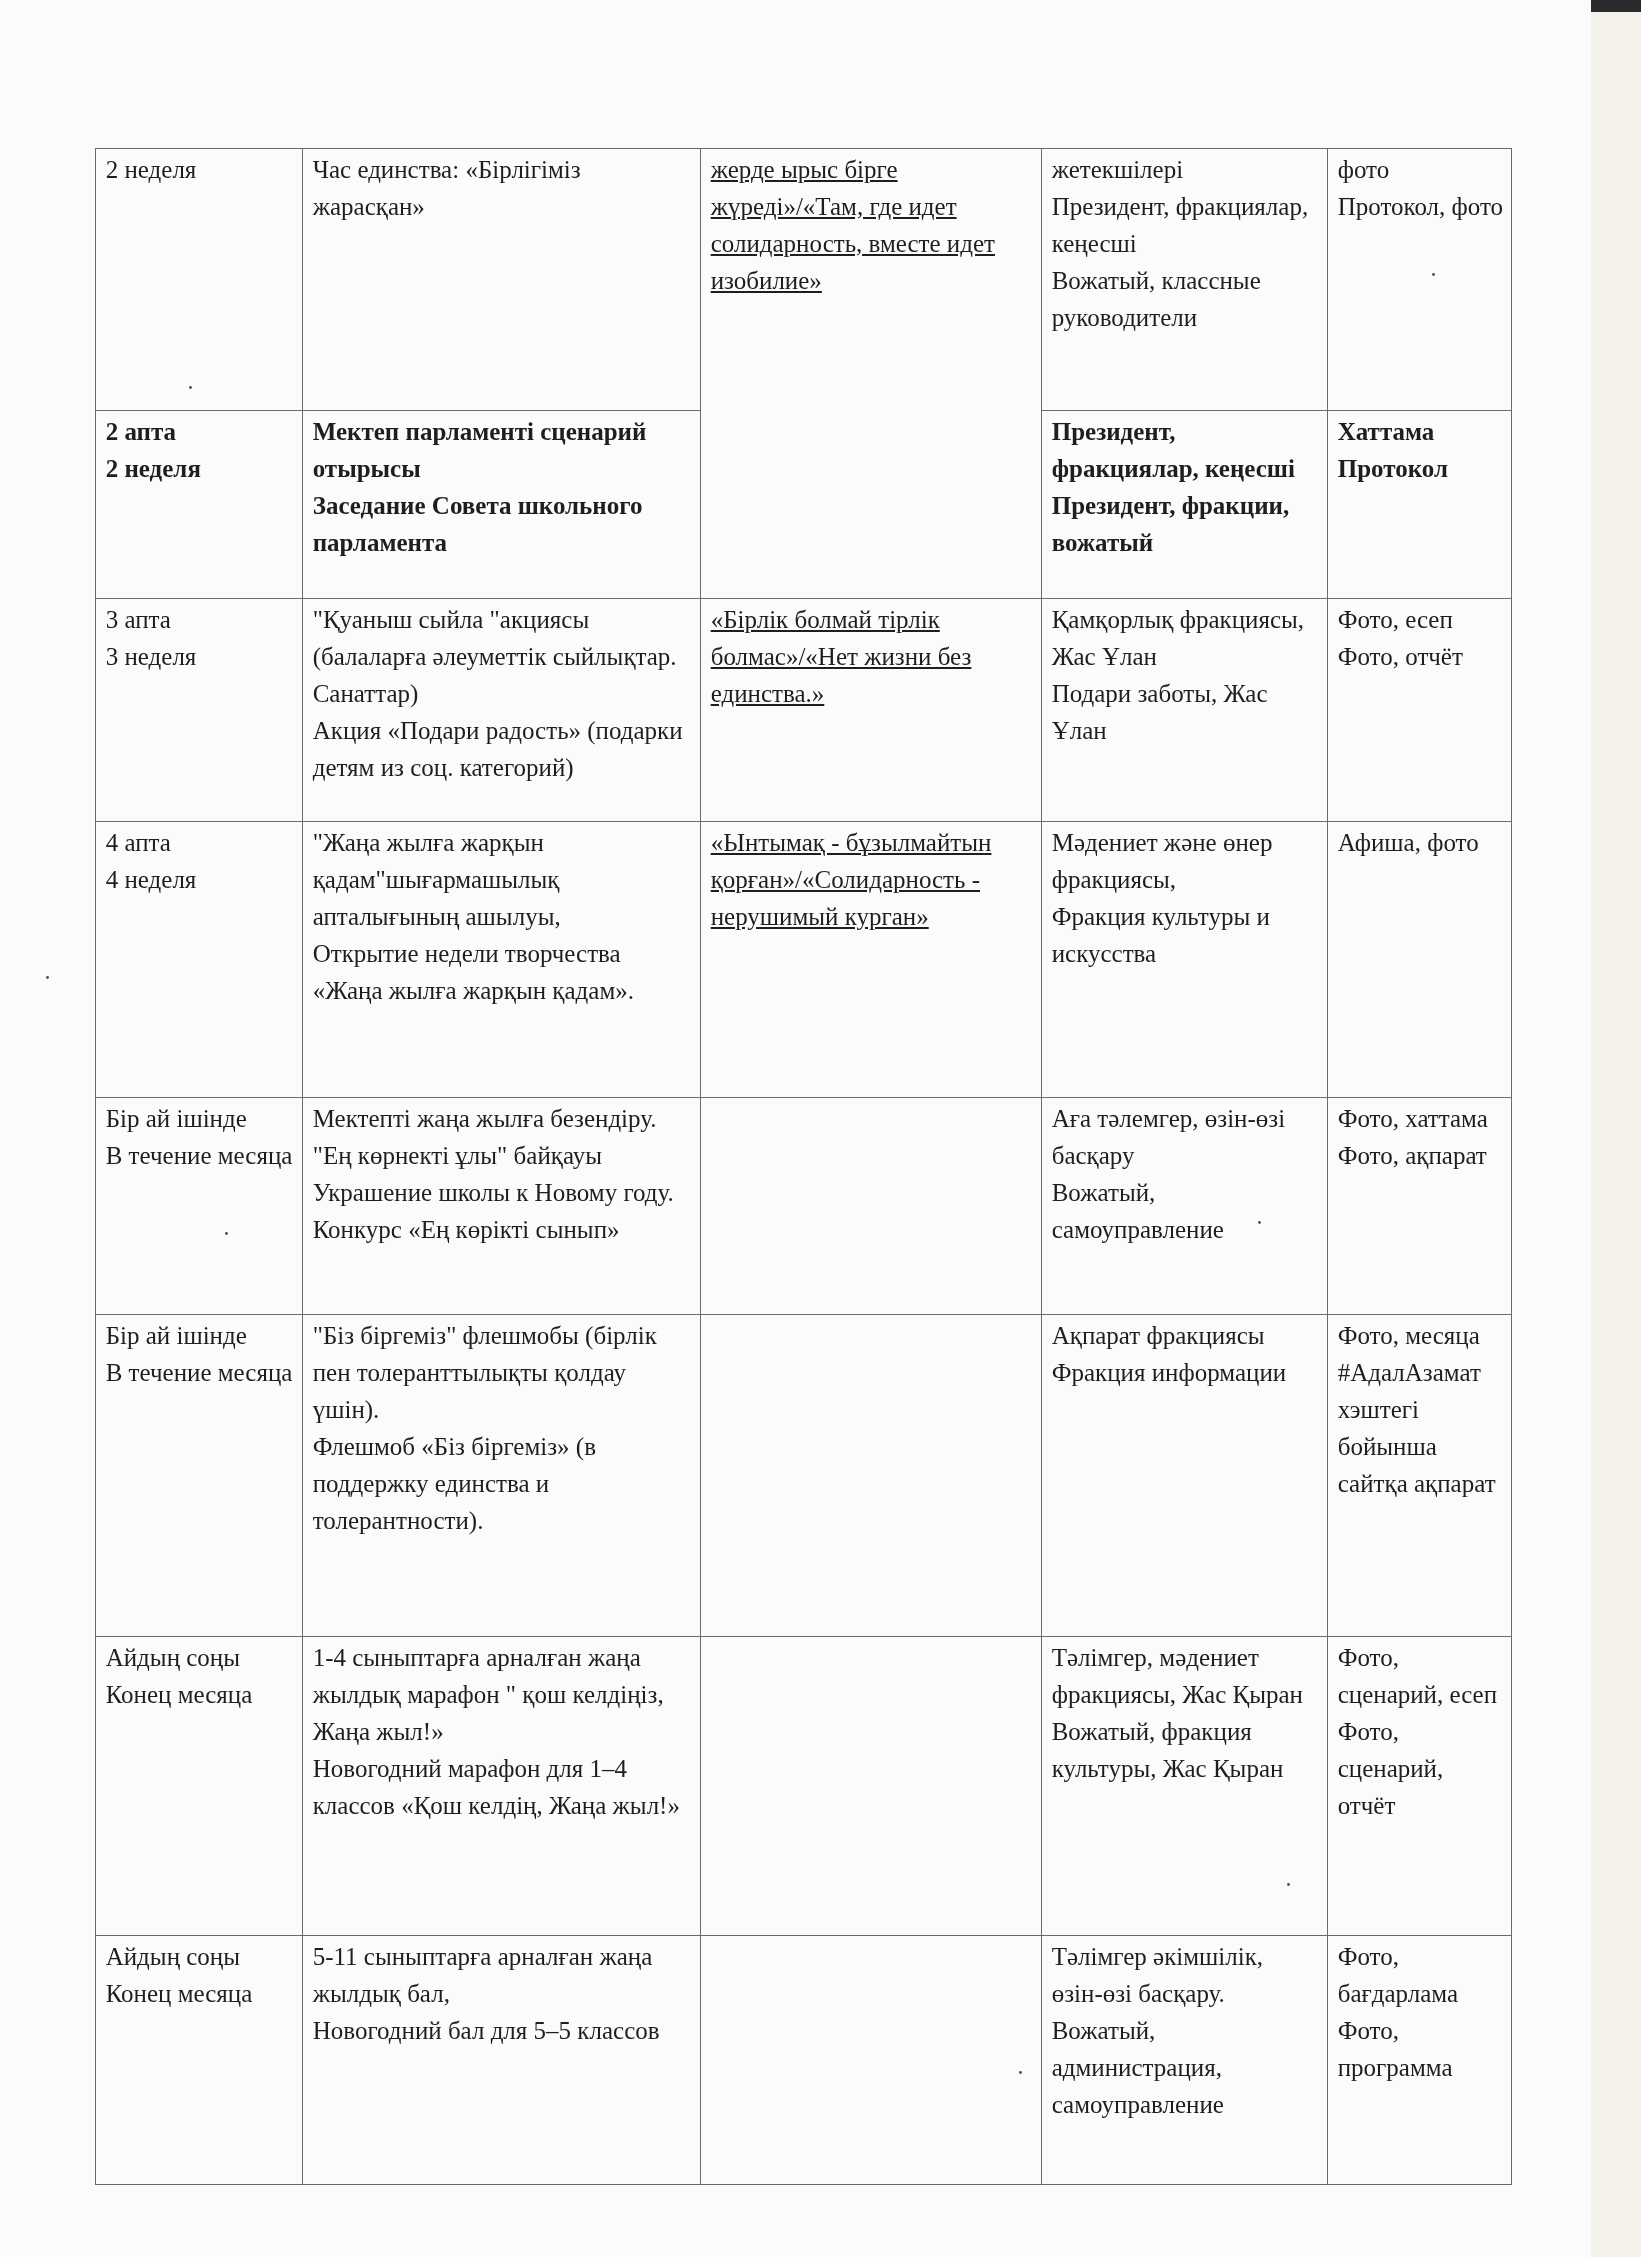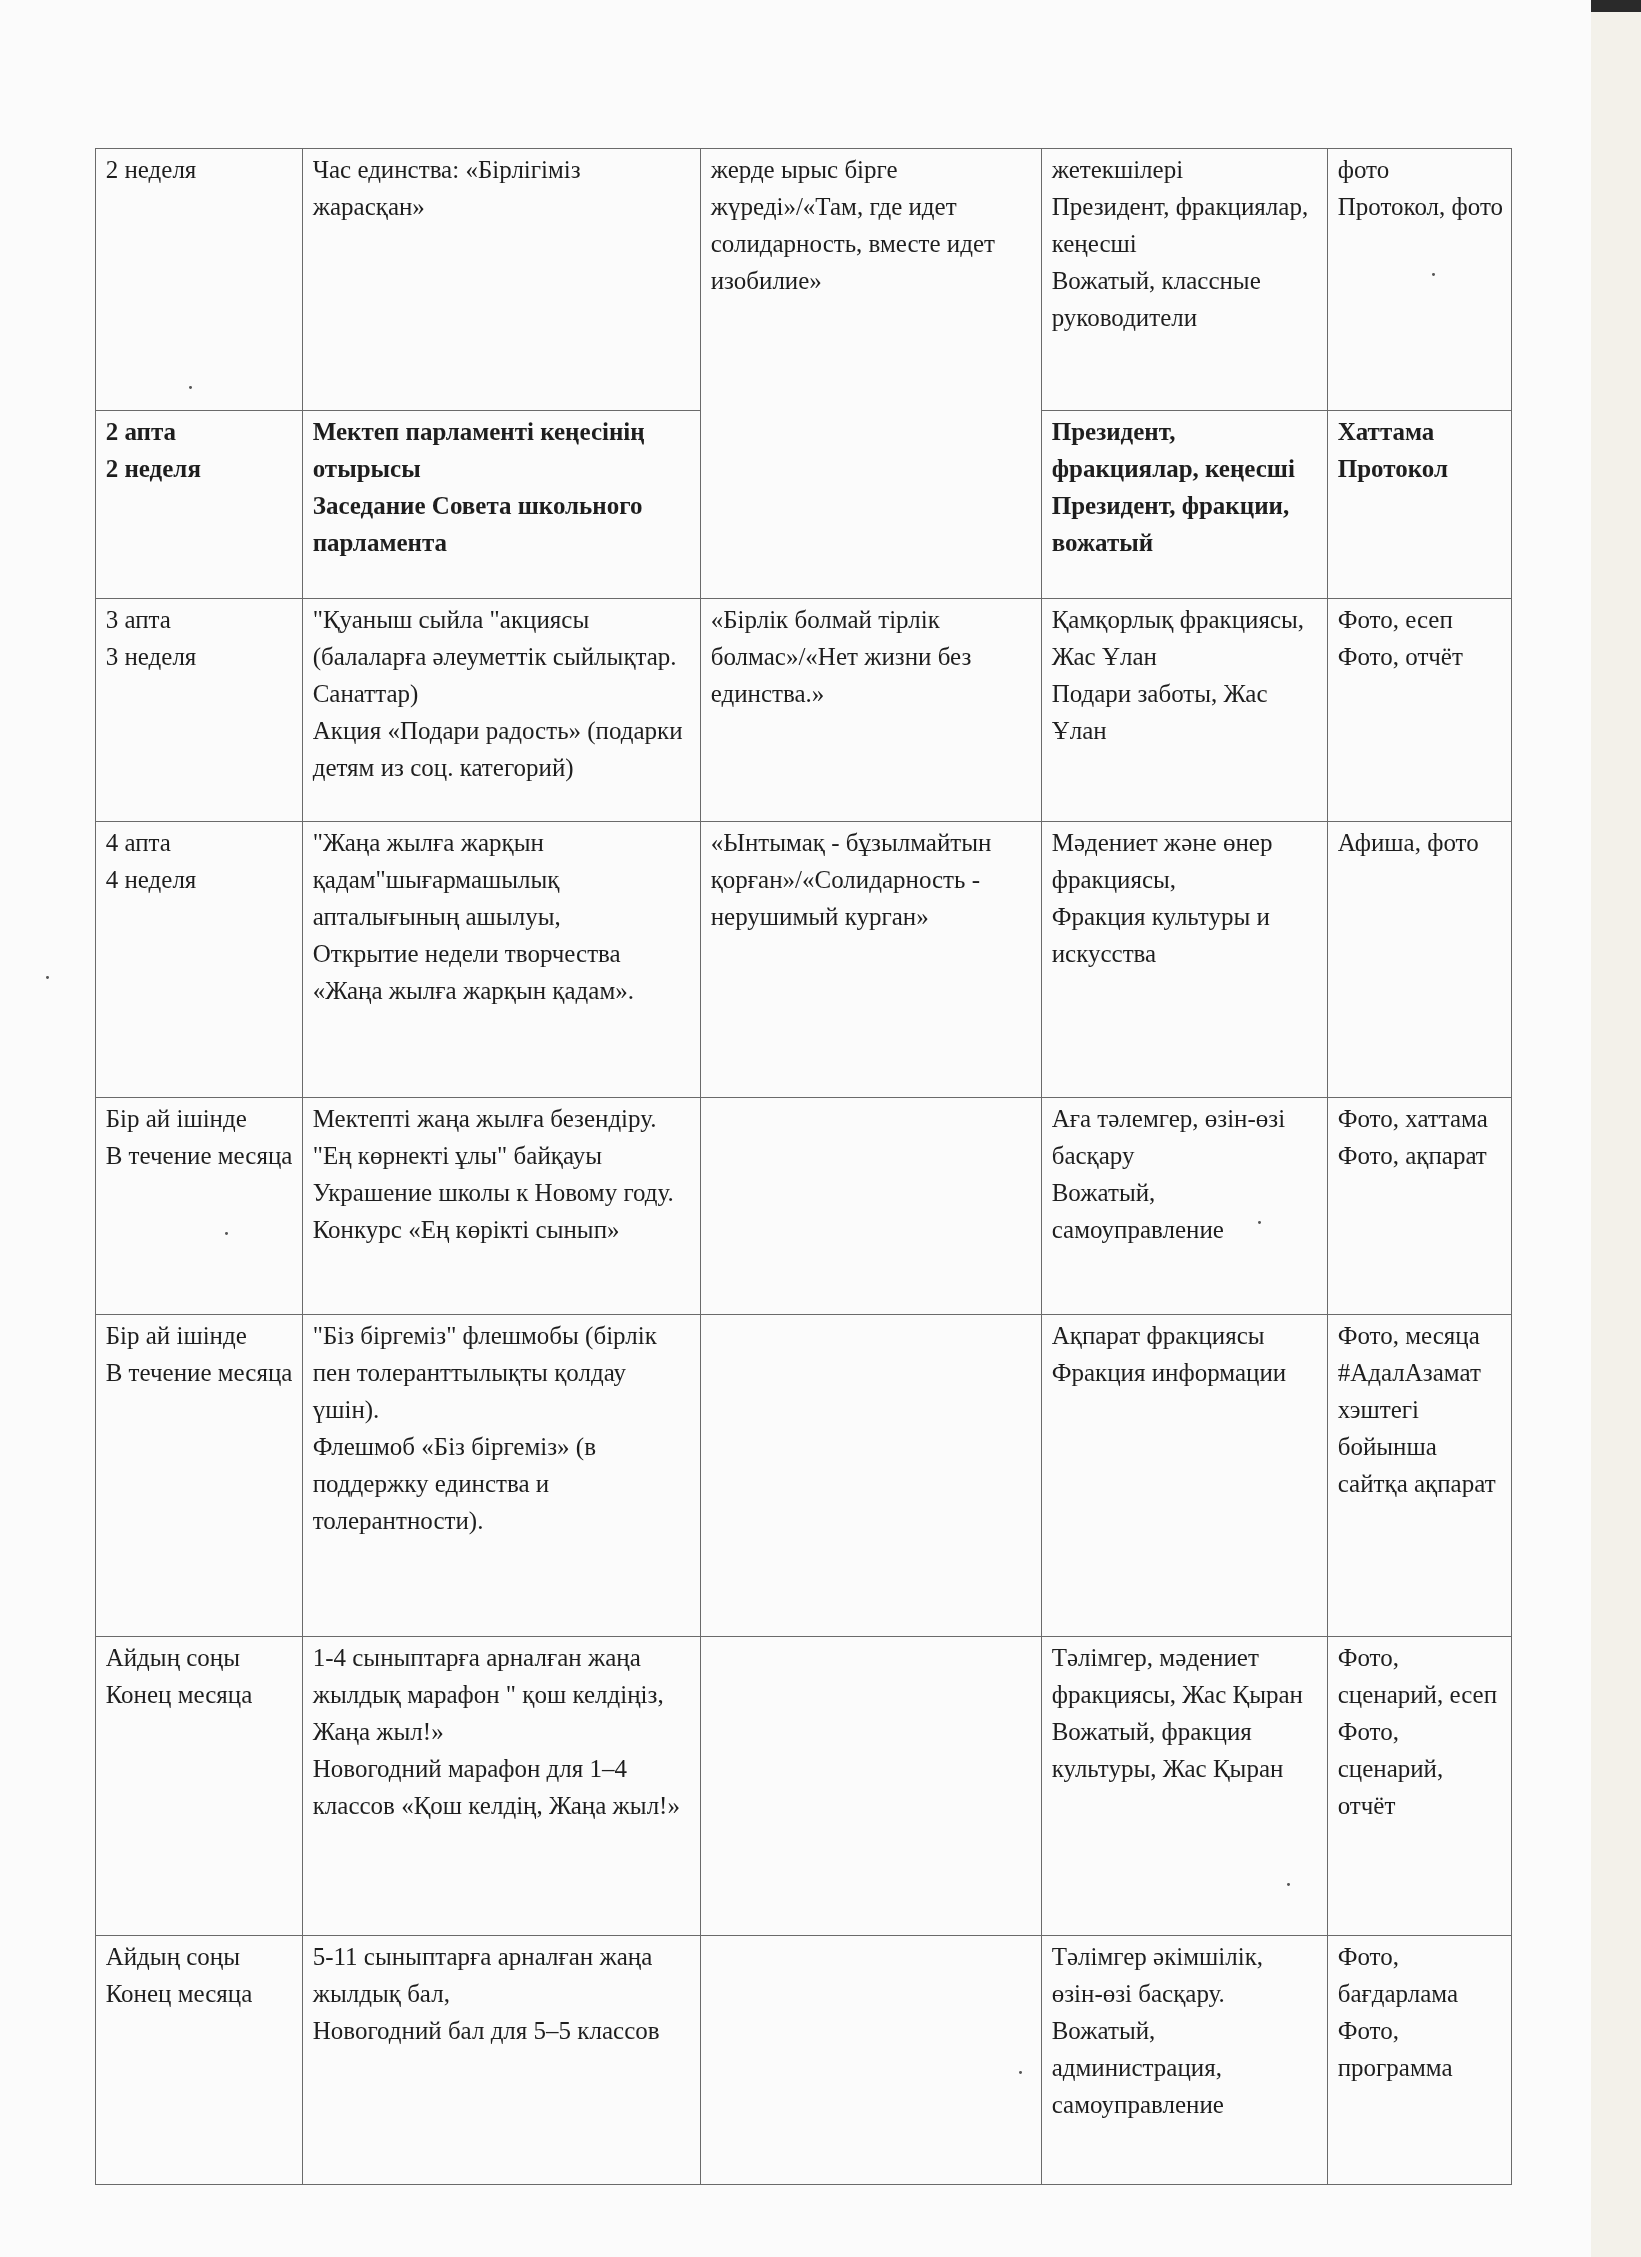--- a/index.html
+++ b/index.html
@@ -62,21 +62,21 @@
   col.c4 { width: 286px; }
   col.c5 { width: 184px; }
   tr.r1 { height: 262px; }
   tr.r2 { height: 188px; font-weight: bold; }
   tr.r3 { height: 223px; margin-top: 29px; }
   tr.r4 { height: 276px; }
   tr.r5 { height: 217px; }
   tr.r6 { height: 322px; }
   tr.r7 { height: 299px; }
   tr.r8 { height: 249px; }
-  td.slogan { padding-left: 3.9px; }
+  td.slogan { padding-left: 3.9px; text-decoration: underline; }
 </style>
 </head>
 <body>
 
 <div class="scan-edge-top"></div>
 <div class="scan-edge-right"></div>
 
 <span class="speck" style="left:189px;top:386px;"></span>
 <span class="speck" style="left:46px;top:976px;"></span>
 <span class="speck" style="left:225px;top:1232px;"></span>
@@ -100,21 +100,21 @@
       <td class="slogan" rowspan="2">жерде ырыс бірге жүреді»/«Там, где идет солидарность, вместе идет изобилие»</td>
       <td>жетекшілері
 Президент, фракциялар, кеңесші
 Вожатый, классные руководители</td>
       <td>фото
 Протокол, фото</td>
     </tr>
     <tr class="r2">
       <td>2 апта
 2 неделя</td>
-      <td>Мектеп парламенті кеңесінің отырысы
+      <td>Мектеп парламенті сценарий отырысы
 Заседание Совета школьного парламента</td>
       <td>Президент, фракциялар, кеңесші
 Президент, фракции, вожатый</td>
       <td>Хаттама
 Протокол</td>
     </tr>
     <tr class="r3">
       <td>3 апта
 3 неделя</td>
       <td>"Қуаныш сыйла "акциясы (балаларға әлеуметтік сыйлықтар. Санаттар)

